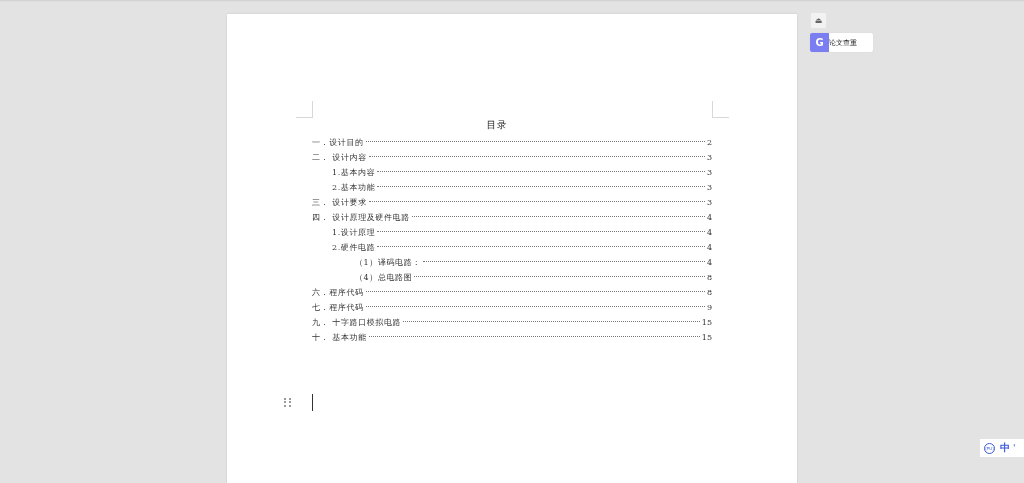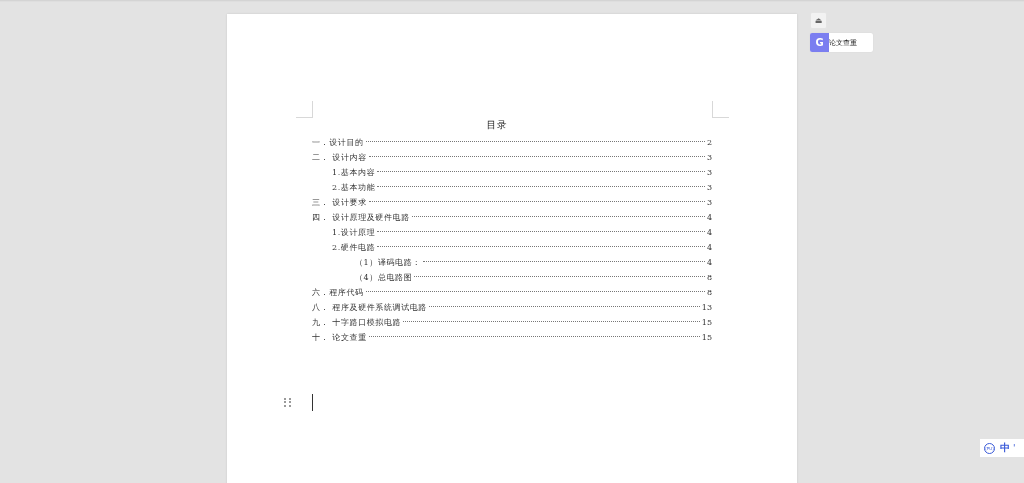--- a/index.html
+++ b/index.html
@@ -143,31 +143,31 @@
         <span class="lbl">（4）总电路图</span>
         <span class="dots"></span>
         <span class="pg">8</span>
       </div>
     <div class="toc-row lvl1">
         <span class="lbl">六．程序代码</span>
         <span class="dots"></span>
         <span class="pg">8</span>
       </div>
     <div class="toc-row lvl1">
-        <span class="lbl">八．  程序及硬件系统调试电路</span>
+        <span class="lbl">七．程序代码</span>
         <span class="dots"></span>
-        <span class="pg">13</span>
+        <span class="pg">9</span>
       </div>
     <div class="toc-row lvl1">
         <span class="lbl">九．  十字路口模拟电路</span>
         <span class="dots"></span>
         <span class="pg">15</span>
       </div>
     <div class="toc-row lvl1">
-        <span class="lbl">十．  论文查重</span>
+        <span class="lbl">十．  基本功能</span>
         <span class="dots"></span>
         <span class="pg">15</span>
       </div>
   </div>
 
   <div class="drag-handle">
     <span></span>
       <span></span>
       <span></span>
       <span></span>

